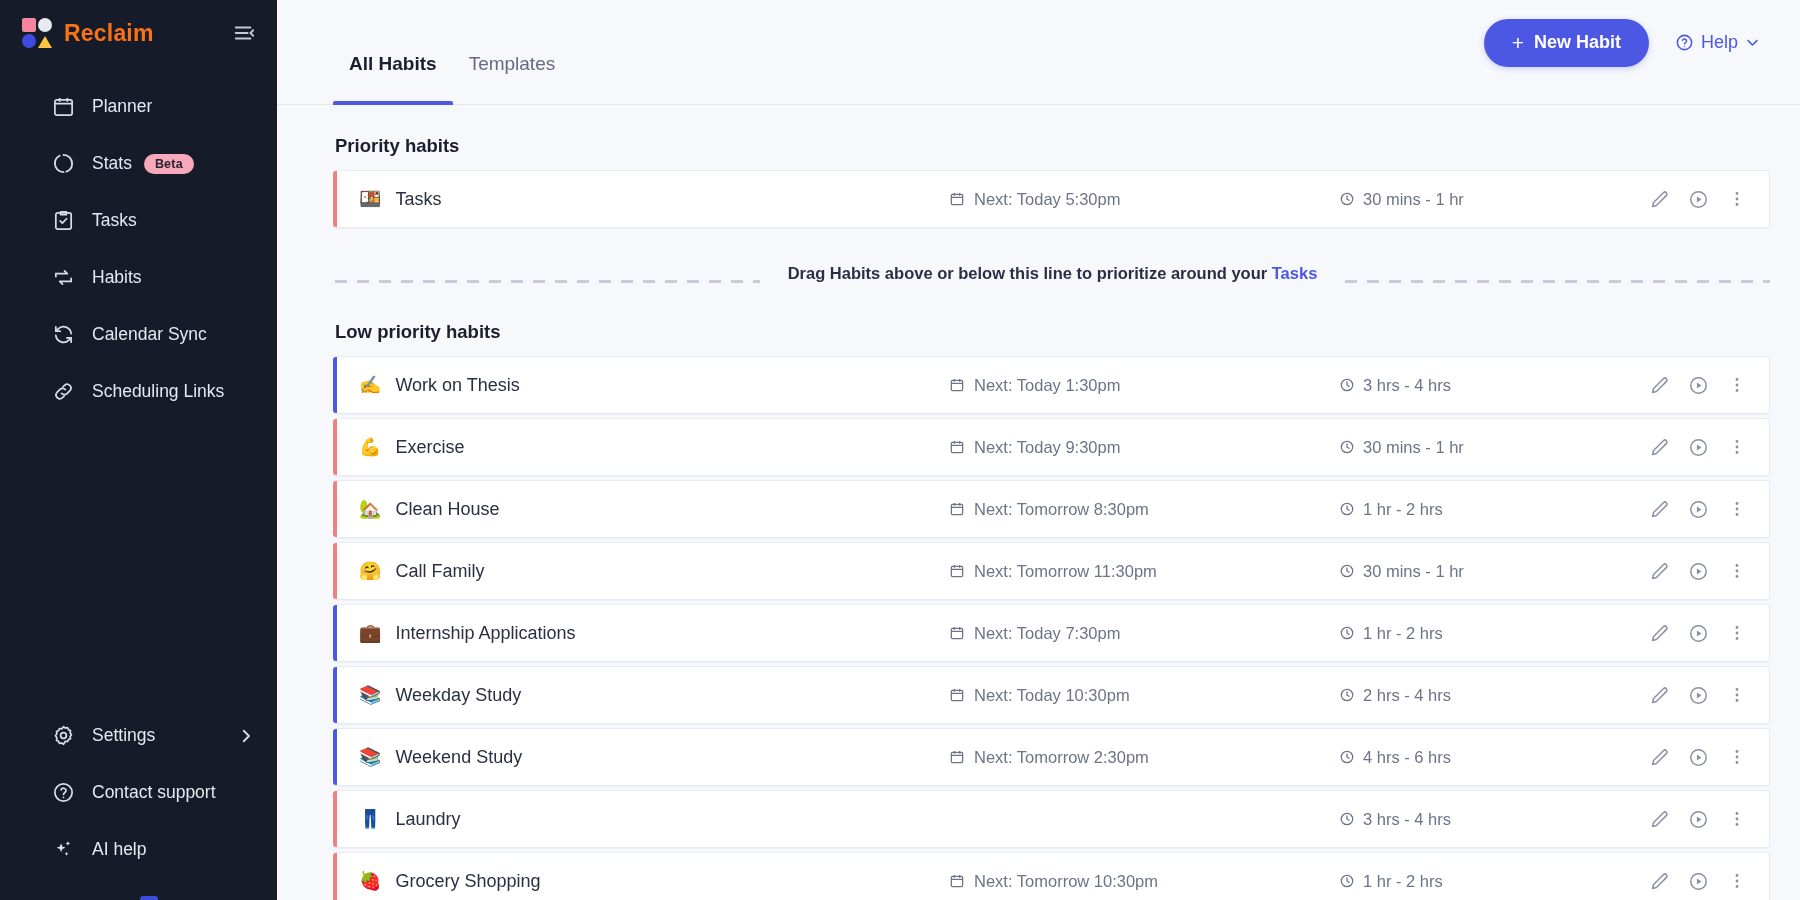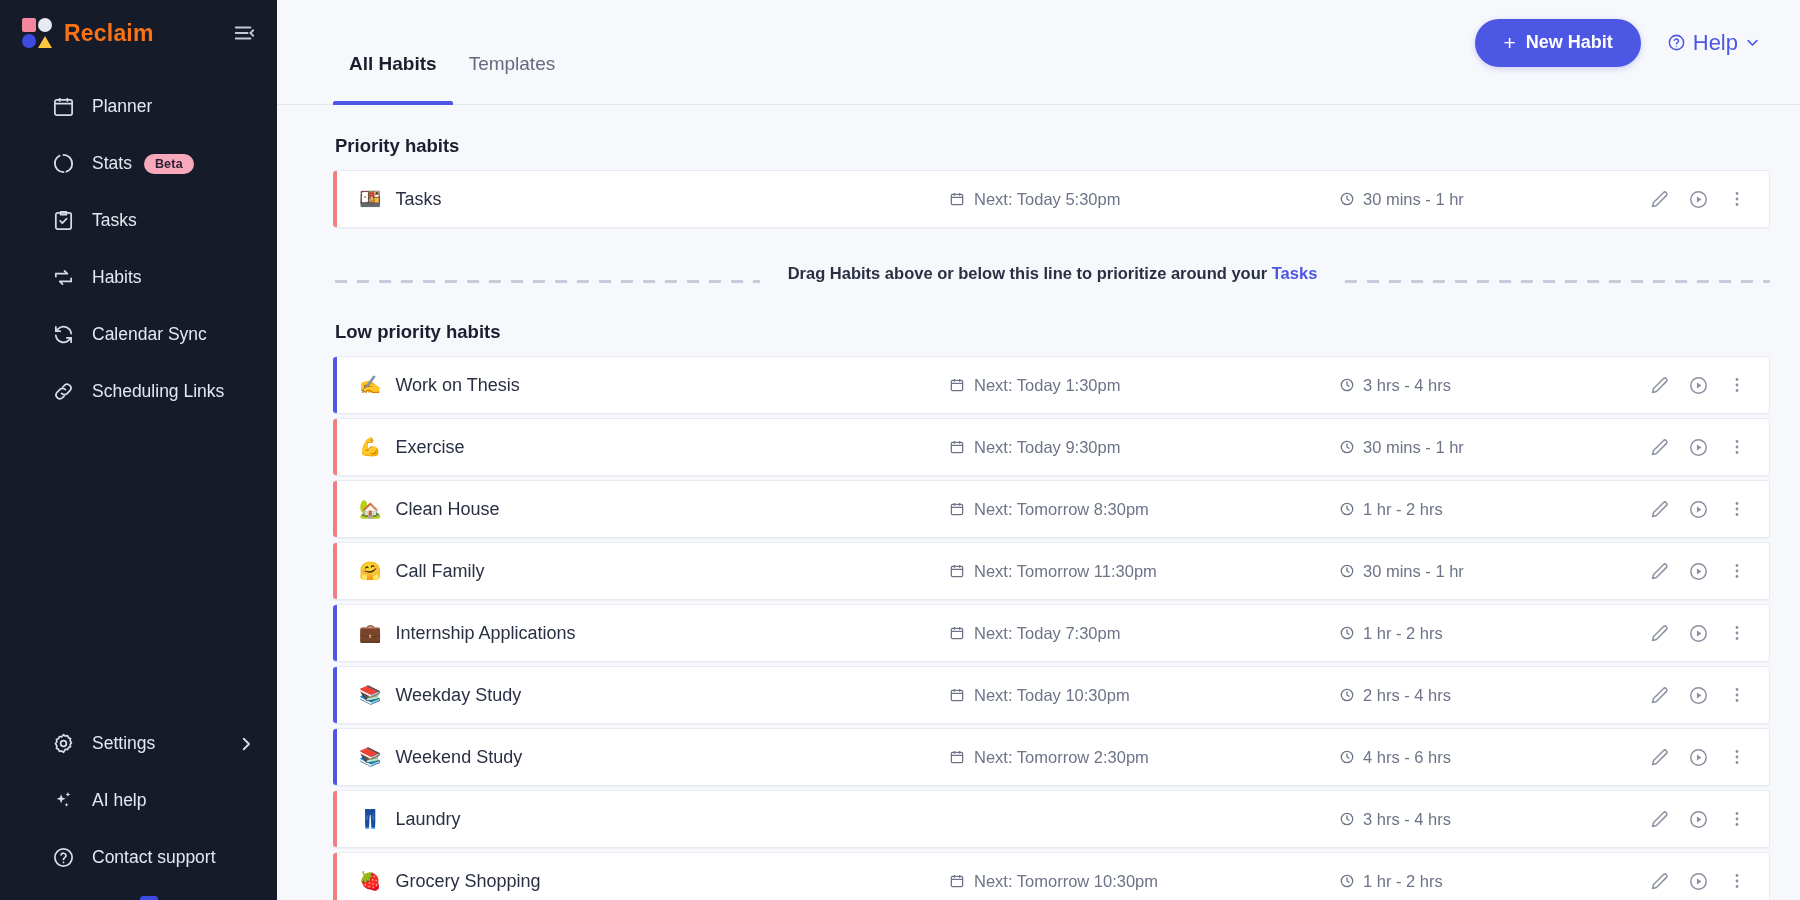--- a/index.html
+++ b/index.html
@@ -58,21 +58,21 @@
   }
   .nav-label { white-space: nowrap; }
   .beta-badge {
     margin-left: 12px;
     background: #F7A8BA; color: #2A2233;
     font-size: 12.5px; font-weight: 700;
     padding: 3px 11px; border-radius: 11px;
     letter-spacing: .2px;
   }
   .nav-spacer { flex: 1; }
-  .nav-bottom { padding-bottom: 14px; }
+  .nav-bottom { padding-bottom: 22px; }
   .chev-right { margin-left: auto; color: #D7DCE7; display:flex; }
   .sb-accent {
     position: absolute; left: 140px; bottom: -4px;
     width: 18px; height: 8px; background: #3D4BE0; border-radius: 3px;
   }
 
   
   .main {
     flex: 1; height: 900px; background: #F7F8FC;
     display: flex; flex-direction: column; overflow: hidden;
@@ -105,21 +105,21 @@
     border: none; border-radius: 26px;
     height: 48px; padding: 0 28px;
     font-size: 18px; font-weight: 700;
     display: flex; align-items: center; gap: 10px;
     cursor: pointer; font-family: inherit;
     box-shadow: 0 2px 6px rgba(76,87,227,.25);
   }
   .plus { font-size: 21px; font-weight: 400; line-height: 1; }
   .help-btn {
     display: flex; align-items: center; gap: 7px;
-    color: #4C57E3; font-size: 22px; font-weight: 500; cursor: pointer;
+    color: #4C57E3; font-size: 18px; font-weight: 500; cursor: pointer;
   }
 
   .content {
     flex: 1; overflow: hidden;
     padding: 30px 30px 16px 56px;
   }
   .section-title {
     font-size: 18.5px; font-weight: 700; color: #1A1F2E;
     margin-bottom: 13px; margin-left: 2px;
   }
@@ -282,38 +282,38 @@
         <span class="nav-label">Settings</span>
         <span class="chev-right">
           <svg width="18" height="18" viewBox="0 0 24 24" fill="none" stroke="currentColor" stroke-width="2.4" stroke-linecap="round" stroke-linejoin="round">
               <path d="M9 5l7 7-7 7"></path>
             </svg>
         </span>
       </div>
 
       <div class="nav-item">
         <span class="nav-icon">
+          <svg width="23" height="23" viewBox="0 0 24 24" fill="none" stroke="currentColor" stroke-width="1.8" stroke-linecap="round">
+            <circle cx="12" cy="12" r="9"></circle>
+              <path d="M9.4 9.2a2.7 2.7 0 0 1 5.2.9c0 1.8-2.6 2.1-2.6 3.9"></path>
+              <circle cx="12" cy="17.2" r="0.9" fill="currentColor" stroke="none"></circle>
+          </svg>
+        </span>
+        <span class="nav-label">Contact support</span>
+      </div>
+
+      <div class="nav-item">
+        <span class="nav-icon">
           <svg width="23" height="23" viewBox="0 0 24 24" fill="currentColor">
             <path d="M9.5 5.5l1.3 3.4 3.4 1.3-3.4 1.3-1.3 3.4-1.3-3.4L4.8 10.2l3.4-1.3z"></path>
             <path d="M16.6 3.2l.7 1.8 1.8.7-1.8.7-.7 1.8-.7-1.8-1.8-.7 1.8-.7z"></path>
             <path d="M15.2 14.4l.6 1.5 1.5.6-1.5.6-.6 1.5-.6-1.5-1.5-.6 1.5-.6z"></path>
           </svg>
         </span>
         <span class="nav-label">AI help</span>
-      </div>
-
-      <div class="nav-item">
-        <span class="nav-icon">
-          <svg width="23" height="23" viewBox="0 0 24 24" fill="none" stroke="currentColor" stroke-width="1.8" stroke-linecap="round">
-            <circle cx="12" cy="12" r="9"></circle>
-              <path d="M9.4 9.2a2.7 2.7 0 0 1 5.2.9c0 1.8-2.6 2.1-2.6 3.9"></path>
-              <circle cx="12" cy="17.2" r="0.9" fill="currentColor" stroke="none"></circle>
-          </svg>
-        </span>
-        <span class="nav-label">Contact support</span>
       </div>
       <div class="sb-accent"></div>
     </div>
   </aside>
 
   <section class="main">
 
     <header class="topbar">
       <div class="tabs">
         <div class="tab active">All Habits</div>

